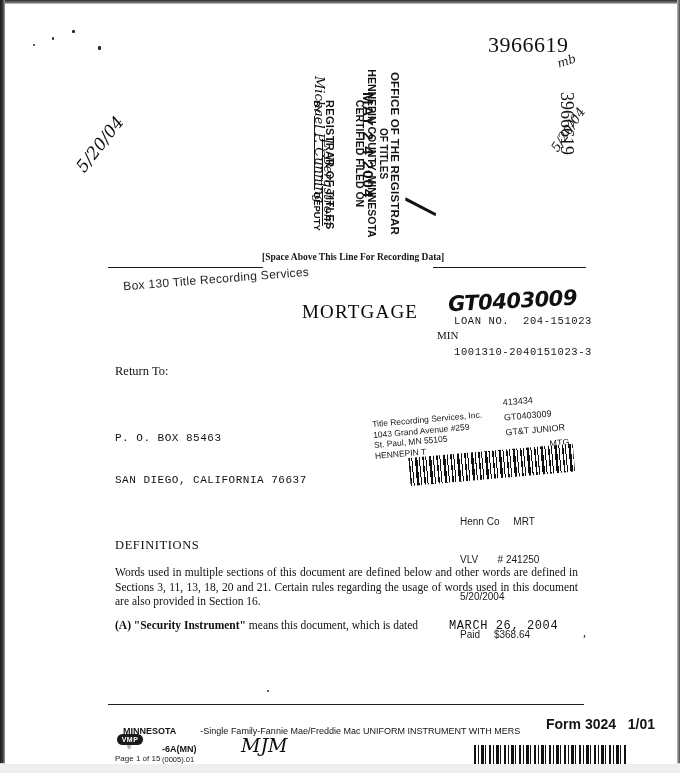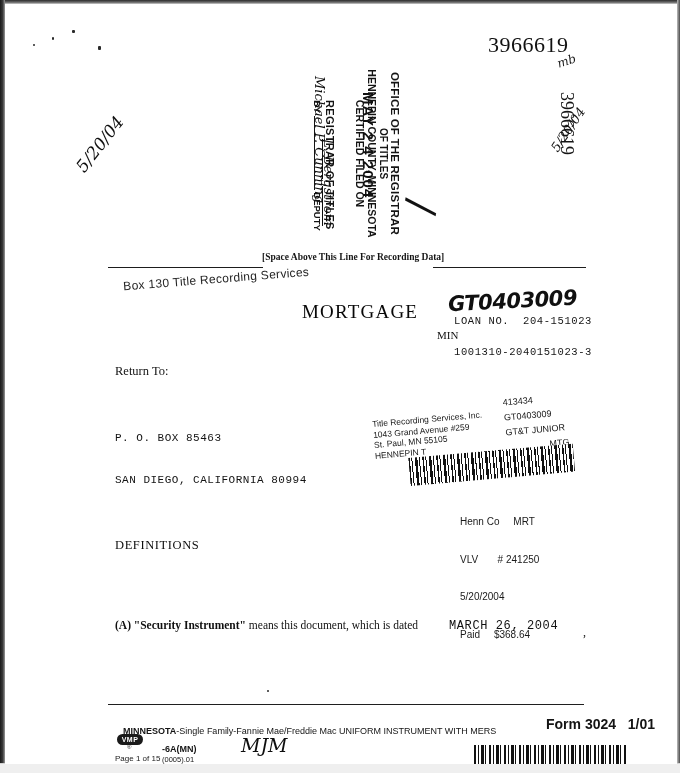--- a/index.html
+++ b/index.html
@@ -373,21 +373,21 @@
     width: 476px; height: 1px;
     background: #1f1f1f;
   }
   #footer-instrument {
     left: 103px; top: 712px;
     font-family: "Liberation Sans", sans-serif;
     font-size: 9px;
     font-weight: bold;
     color: #141414;
   }
-  #footer-instrument .thin { font-weight: normal; }
+  #footer-instrument .thin { font-weight: normal; margin-left: 24px; }
   #footer-form {
     left: 541px; top: 712px;
     font-family: "Liberation Sans", sans-serif;
     font-size: 14px;
     font-weight: bold;
     color: #141414;
   }
   #vmp-logo {
     position: absolute;
     left: 112px; top: 730px;
@@ -506,21 +506,21 @@
     <div class="abs mono" id="loan-no">LOAN NO.  204-151023</div>
 
     <div class="abs" id="min-label">MIN</div>
 
     <div class="abs mono" id="min-value">1001310-2040151023-3</div>
 
     <div class="abs" id="return-to-label">Return To:</div>
 
     <div class="abs mono" id="return-address">
       <div>P. O. BOX 85463</div>
-      <div>SAN DIEGO, CALIFORNIA 80994</div>
+      <div>SAN DIEGO, CALIFORNIA 76637</div>
     </div>
 
     <div id="recording-label">
       <div class="lbl-addr">
         <div>Title Recording Services, Inc.</div>
         <div>1043 Grand Avenue #259</div>
         <div>St. Paul, MN 55105</div>
         <div>HENNEPIN  T</div>
       </div>
       <div class="lbl-code">
@@ -534,20 +534,21 @@
 
     <div class="abs" id="fee-block">
       <div>Henn Co     MRT</div>
       <div>VLV       # 241250</div>
       <div>5/20/2004</div>
       <div>Paid     $368.64</div>
     </div>
 
     <div class="abs" id="definitions-heading">DEFINITIONS</div>
 
+    <div id="definitions-body">Words used in multiple sections of this document are defined below and other words are defined in Sections 3, 11, 13, 18, 20 and 21. Certain rules regarding the usage of words used in this document are also provided in Section 16.</div>
 
     <div id="security-instrument-para">
       <b>(A) "Security Instrument"</b><span> means this document, which is dated</span>
       <span style="display:inline-block;width:28px;"></span><span id="si-date">MARCH 26, 2004</span><br>
     </div>
     <div class="abs" id="si-trailing-comma">,</div>
 
     <div id="footer-rule"></div>
 
     <div class="abs" id="footer-instrument">

